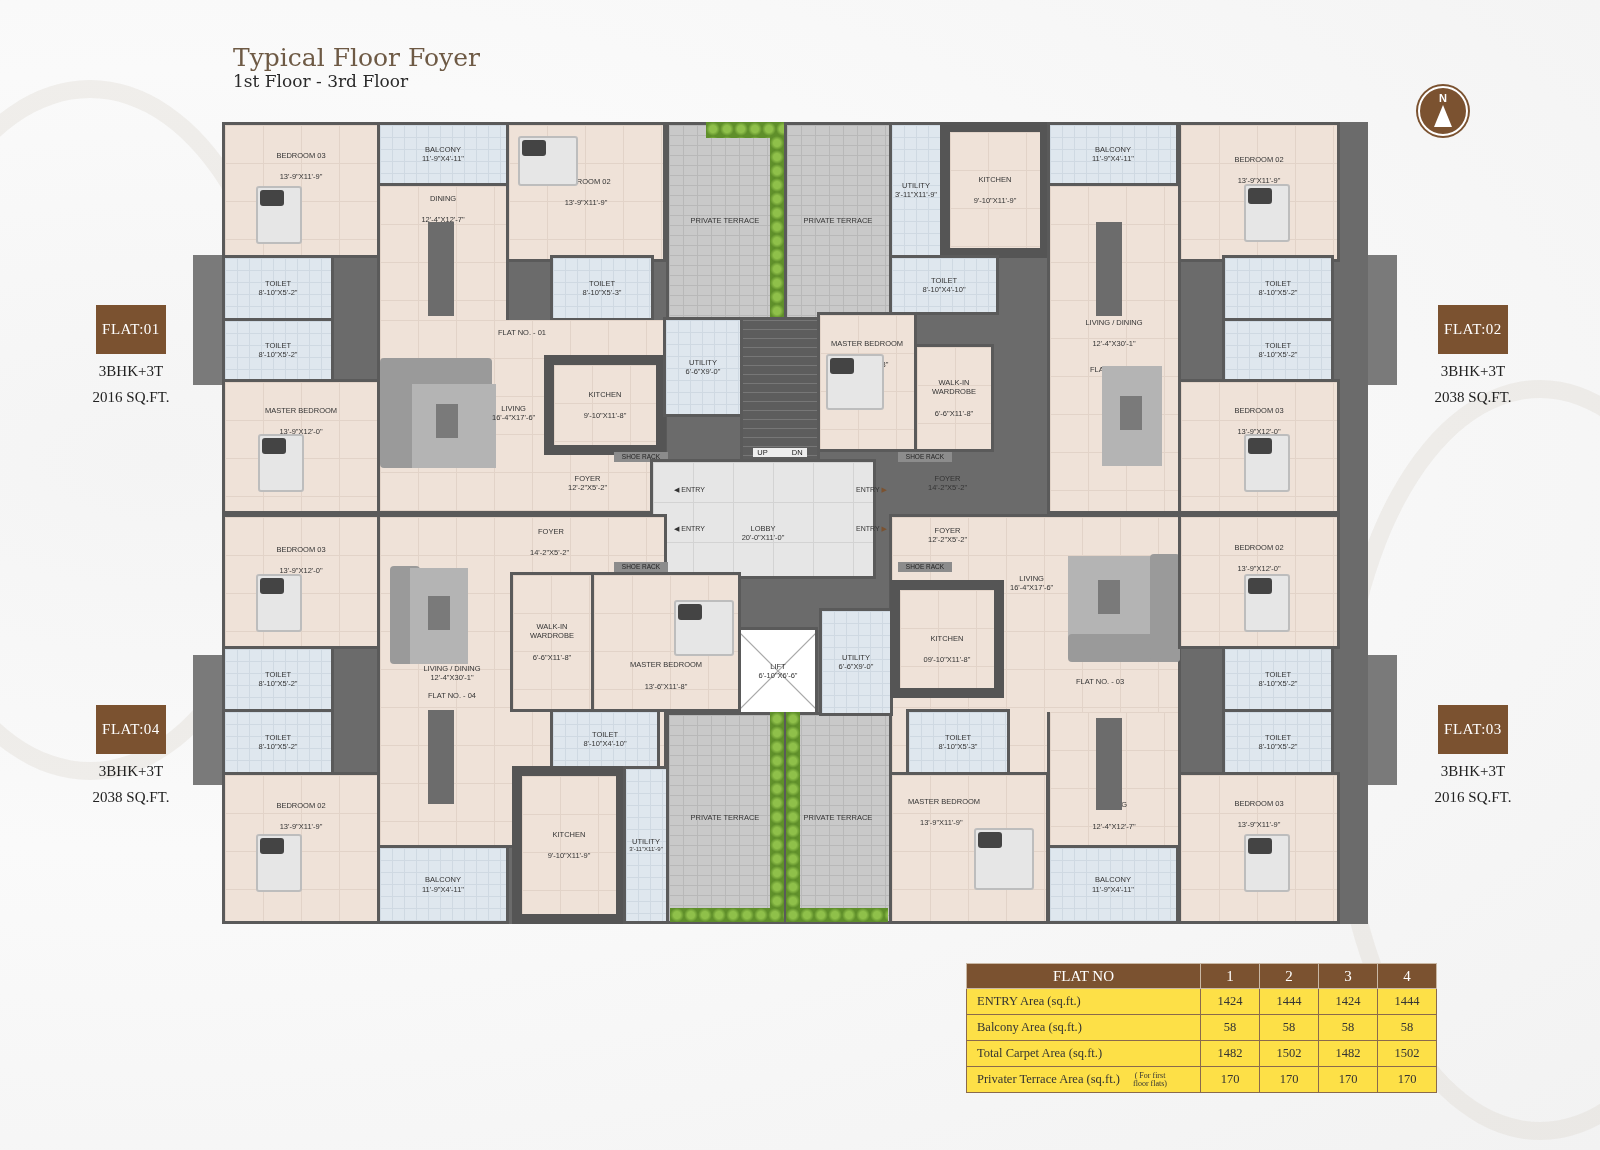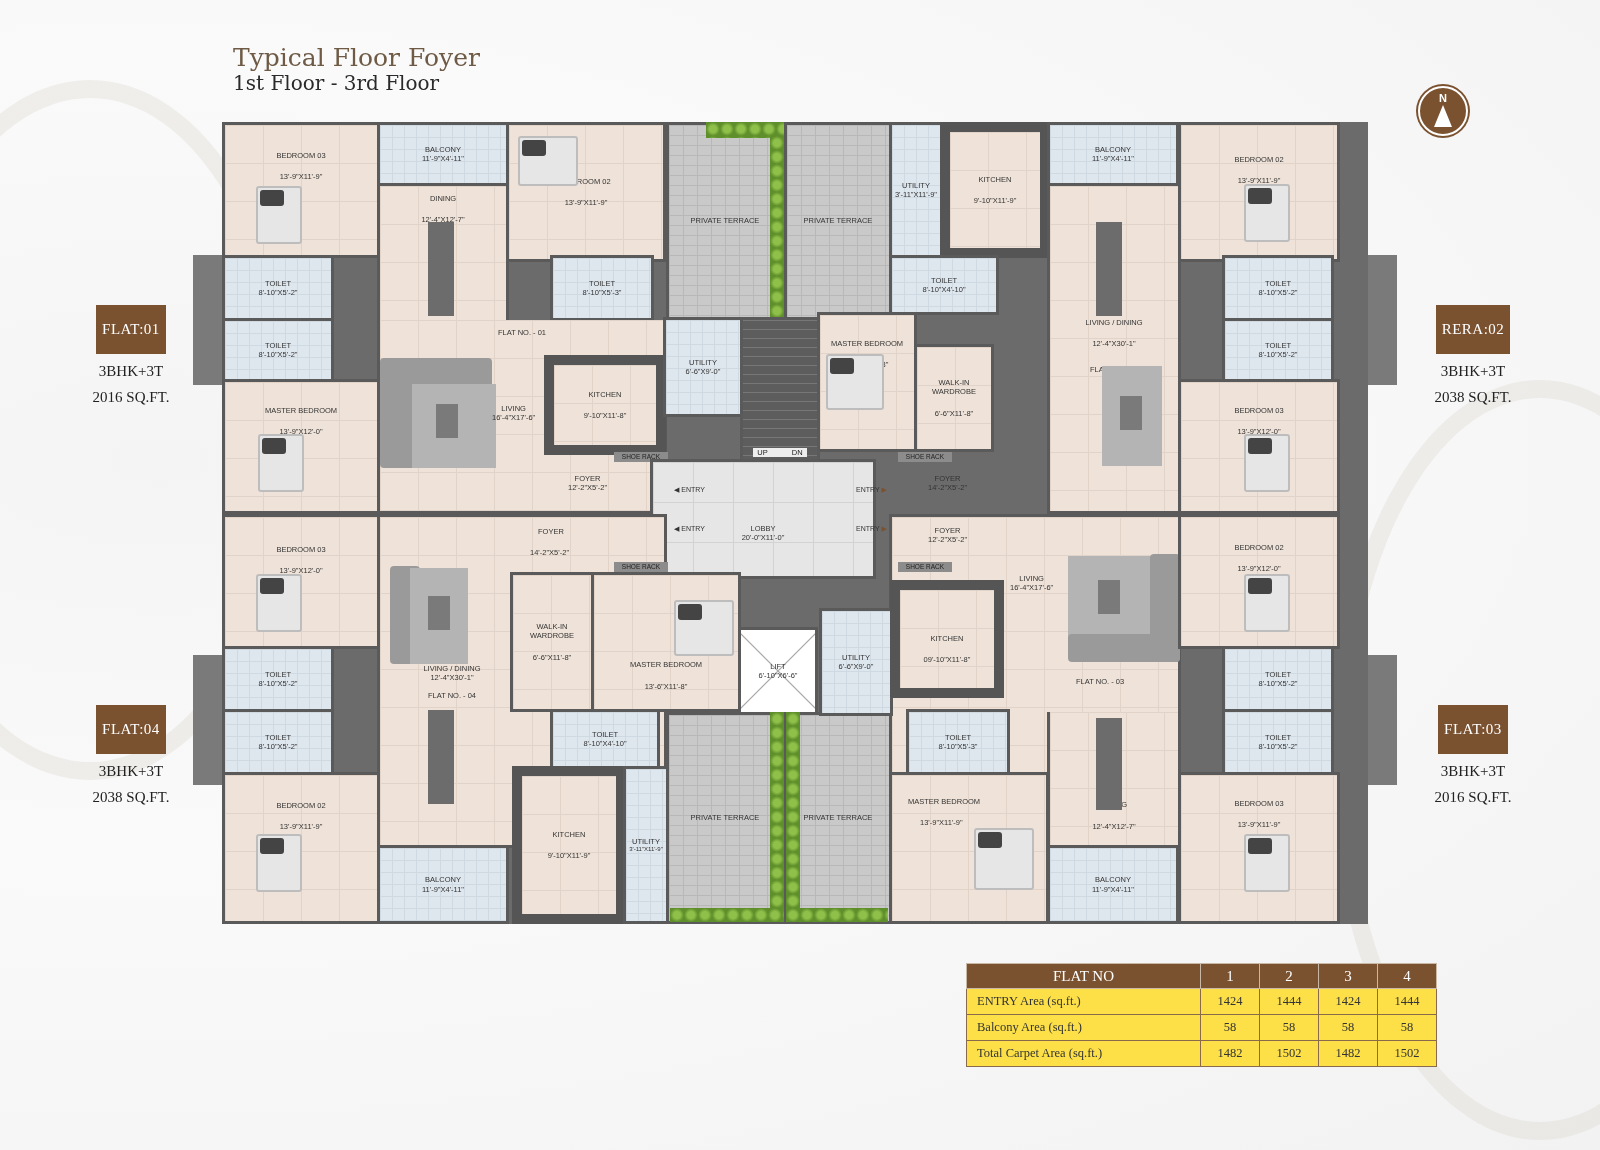--- a/index.html
+++ b/index.html
@@ -5,21 +5,21 @@
   * { box-sizing: border-box; margin: 0; padding: 0; }
   html, body { width: 1600px; height: 1150px; overflow: hidden; }
   body {
     background: radial-gradient(ellipse at 10% 40%, #f4f4f4 0%, #fafafa 40%, #f2f2f2 100%);
     font-family: "Liberation Sans", sans-serif;
     position: relative;
   }
   .swirl { position:absolute; border-radius:50%; border: 18px solid rgba(220,215,205,0.35); }
   .title { position:absolute; left:233px; top:44px; font-family:"DejaVu Serif", serif; line-height:1.1; }
   .title .t1 { color:#6e5a45; font-size:25px; }
-  .title .t2 { color:#2a2a2a; font-size:20px; }
+  .title .t2 { color:#2a2a2a; font-size:17px; }
   .compass { position:absolute; left:1418px; top:86px; width:50px; height:50px; border-radius:50%;
     background:#7b5230; border:2px solid #fff; box-shadow:0 0 0 2px #7b5230; color:#fff; text-align:center; }
   .compass .n { font-size:11px; font-weight:bold; display:block; margin-top:4px; }
   .compass .arrow { width:0; height:0; margin:1px auto 0; border-left:9px solid transparent; border-right:9px solid transparent; border-bottom:22px solid #fff; }
 
   .plan { position:absolute; left:222px; top:122px; width:1146px; height:802px; background:#6b6b6b; }
   .room { position:absolute; display:flex; flex-direction:column; align-items:center; justify-content:center;
     text-align:center; font-size:7.5px; color:#333; line-height:1.25; border:3px solid #5a5a5a; }
   .room .nm { text-transform:uppercase; }
   .floor { background-color:#efe2d8;
@@ -70,21 +70,21 @@
   <span class="n">N</span>
   <div class="arrow"></div>
 </div>
 
 <div class="flat-tag" style="left:76px;top:305px;width:110px;">
   <span class="badge">FLAT:01</span>
   <div class="sub">3BHK+3T</div>
   <div class="sub">2016 SQ.FT.</div>
 </div>
 <div class="flat-tag" style="left:1418px;top:305px;width:110px;">
-  <span class="badge">RERA:02</span>
+  <span class="badge">FLAT:02</span>
   <div class="sub">3BHK+3T</div>
   <div class="sub">2038 SQ.FT.</div>
 </div>
 <div class="flat-tag" style="left:76px;top:705px;width:110px;">
   <span class="badge">FLAT:04</span>
   <div class="sub">3BHK+3T</div>
   <div class="sub">2038 SQ.FT.</div>
 </div>
 <div class="flat-tag" style="left:1418px;top:705px;width:110px;">
   <span class="badge">FLAT:03</span>
@@ -428,14 +428,24 @@
       <td class="num">58</td>
       <td class="num">58</td>
     </tr>
     <tr>
       <td class="lbl">Total Carpet Area (sq.ft.)</td>
       <td class="num">1482</td>
       <td class="num">1502</td>
       <td class="num">1482</td>
       <td class="num">1502</td>
     </tr>
+    <tr>
+      <td class="lbl">
+        <span>Privater Terrace Area (sq.ft.)</span>
+        <span class="note" style="width:46px;">( For first floor flats)</span>
+      </td>
+      <td class="num">170</td>
+      <td class="num">170</td>
+      <td class="num">170</td>
+      <td class="num">170</td>
+    </tr>
   </tbody>
 </table>
 
 </body></html>

